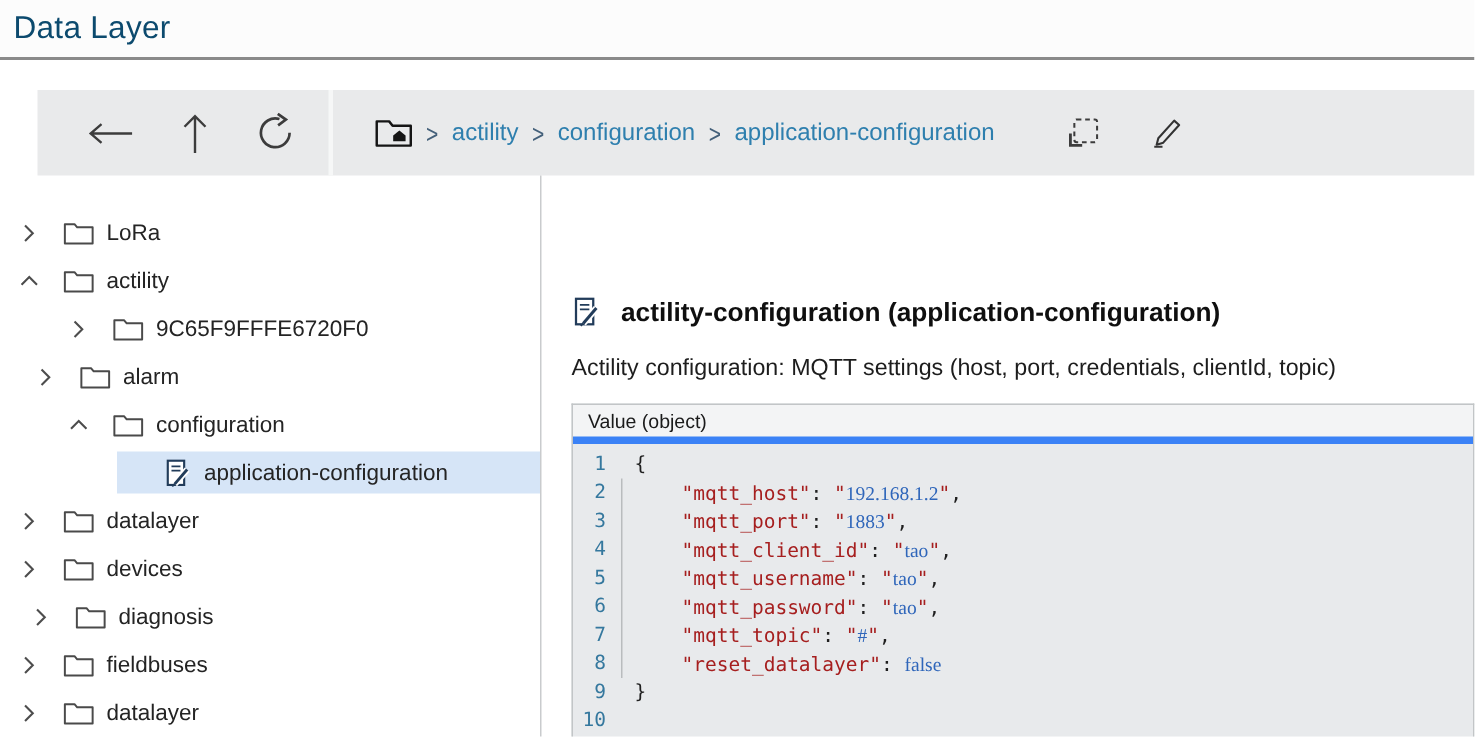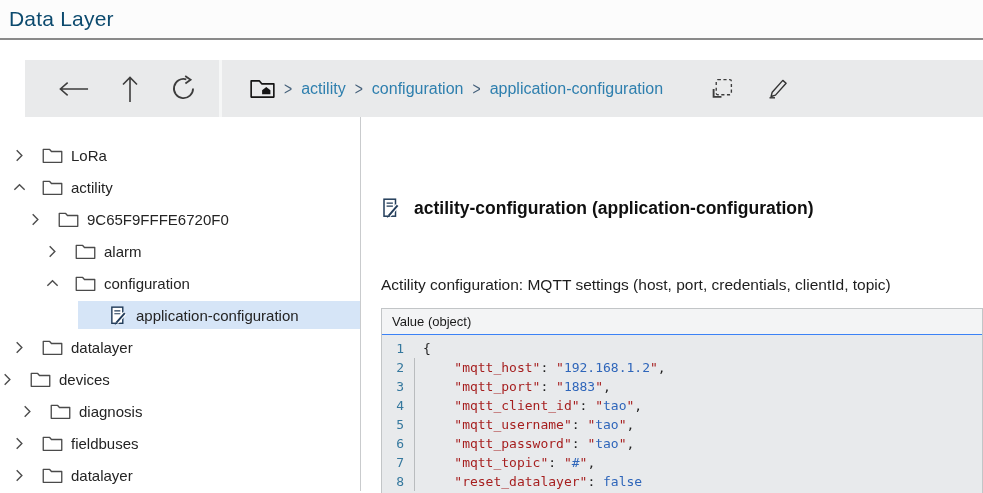--- a/index.html
+++ b/index.html
@@ -34,37 +34,37 @@
   .doc-spacer { width:31px; flex:none; }
   .folder-ic { width:21px; margin-right:8px; flex:none; }
   .doc-ic { width:19px; margin-right:8px; flex:none; }
   .tlabel { font-size:15px; color:#242424; white-space:nowrap; }
 
   
   .main { flex:1; padding:49px 0 0 20px; min-width:0; }
   .main-title-row { display:flex; align-items:flex-start; height:24px;margin-top:32px; }
   .main-title-row .doc-ic { width:20px; margin-right:13px; }
   .main-title { font-size:17.5px; font-weight:700; color:#0f0f0f; white-space:nowrap; }
-  .main-desc { margin-top:54px; font-size:15.5px; color:#1d1d1d; white-space:nowrap; }
+  .main-desc { margin-top:15px; font-size:15.5px; color:#1d1d1d; white-space:nowrap; }
 
   
   .editor { margin-top:14px; height:222px; border:1px solid #c2c5c7; border-bottom:none;
     background:var(--editor-bg); }
   .editor-header { height:26px; background:var(--editor-header-bg);
-    border-bottom:1px solid #3b82f6; display:flex; align-items:center;
+    border-bottom:5px solid #3b82f6; display:flex; align-items:center;
     padding-left:10px; font-size:13px; color:#1a1a1a; }
   .code-area { position:relative; padding-top:4px; cursor:text;
     font-family:"DejaVu Sans Mono", monospace; font-size:13px; }
   .cline { display:flex; height:19px; line-height:19px; }
   .lnum { width:22px; text-align:right; color:var(--line-number); flex:none; }
   .ltext { padding-left:19px; white-space:pre; }
   .tk-p { color:var(--punct-dark); }
   .tk-k { color:var(--key-red); }
   .tk-q { color:var(--key-red); }
-  .tk-v { color:var(--value-blue); }
+  .tk-v { color:var(--value-blue);font-family:Liberation Serif, serif; }
   .indent-guide { position:absolute; left:32px; top:23px; width:1px; height:133px;
     background:#b9bcbe; }
 </style>
 </head>
 <body>
 
 <div class="app-header">
   <span class="app-title">Data Layer</span>
 </div>
 
@@ -137,32 +137,32 @@
         <div class="tinner">
           <svg class="chev" height="15" viewBox="0 0 16 16">
             <path d="M2.5 10.5 L8 5 L13.5 10.5" fill="none" stroke="#4d4d4d" stroke-width="1.5"></path>
           </svg>
           <svg class="folder-ic" height="17" viewBox="0 0 22 18">
             <path d="M1.2 16.2 V2.6 h6.8 l1.9 2.2 H20.8 v11.4 z" fill="none" stroke="#4a4a4a" stroke-width="1.4" stroke-linejoin="round"></path>
           </svg>
           <span class="tlabel">actility</span>
         </div>
       </div>
-      <div class="trow" style="padding-left: 28px;">
+      <div class="trow" style="padding-left: 45px;">
         <div class="tinner">
           <svg class="chev" height="15" viewBox="0 0 16 16">
             <path d="M5 2.5 L10.5 8 L5 13.5" fill="none" stroke="#4d4d4d" stroke-width="1.5"></path>
           </svg>
           <svg class="folder-ic" height="17" viewBox="0 0 22 18">
             <path d="M1.2 16.2 V2.6 h6.8 l1.9 2.2 H20.8 v11.4 z" fill="none" stroke="#4a4a4a" stroke-width="1.4" stroke-linejoin="round"></path>
           </svg>
           <span class="tlabel">9C65F9FFFE6720F0</span>
         </div>
       </div>
-      <div class="trow" style="padding-left: 45px;">
+      <div class="trow" style="padding-left: 23px;">
         <div class="tinner">
           <svg class="chev" height="15" viewBox="0 0 16 16">
             <path d="M5 2.5 L10.5 8 L5 13.5" fill="none" stroke="#4d4d4d" stroke-width="1.5"></path>
           </svg>
           <svg class="folder-ic" height="17" viewBox="0 0 22 18">
             <path d="M1.2 16.2 V2.6 h6.8 l1.9 2.2 H20.8 v11.4 z" fill="none" stroke="#4a4a4a" stroke-width="1.4" stroke-linejoin="round"></path>
           </svg>
           <span class="tlabel">alarm</span>
         </div>
       </div>
@@ -194,21 +194,21 @@
         <div class="tinner">
           <svg class="chev" height="15" viewBox="0 0 16 16">
             <path d="M5 2.5 L10.5 8 L5 13.5" fill="none" stroke="#4d4d4d" stroke-width="1.5"></path>
           </svg>
           <svg class="folder-ic" height="17" viewBox="0 0 22 18">
             <path d="M1.2 16.2 V2.6 h6.8 l1.9 2.2 H20.8 v11.4 z" fill="none" stroke="#4a4a4a" stroke-width="1.4" stroke-linejoin="round"></path>
           </svg>
           <span class="tlabel">datalayer</span>
         </div>
       </div>
-      <div class="trow" style="">
+      <div class="trow" style="padding-left: 12px;">
         <div class="tinner">
           <svg class="chev" height="15" viewBox="0 0 16 16">
             <path d="M5 2.5 L10.5 8 L5 13.5" fill="none" stroke="#4d4d4d" stroke-width="1.5"></path>
           </svg>
           <svg class="folder-ic" height="17" viewBox="0 0 22 18">
             <path d="M1.2 16.2 V2.6 h6.8 l1.9 2.2 H20.8 v11.4 z" fill="none" stroke="#4a4a4a" stroke-width="1.4" stroke-linejoin="round"></path>
           </svg>
           <span class="tlabel">devices</span>
         </div>
       </div>

